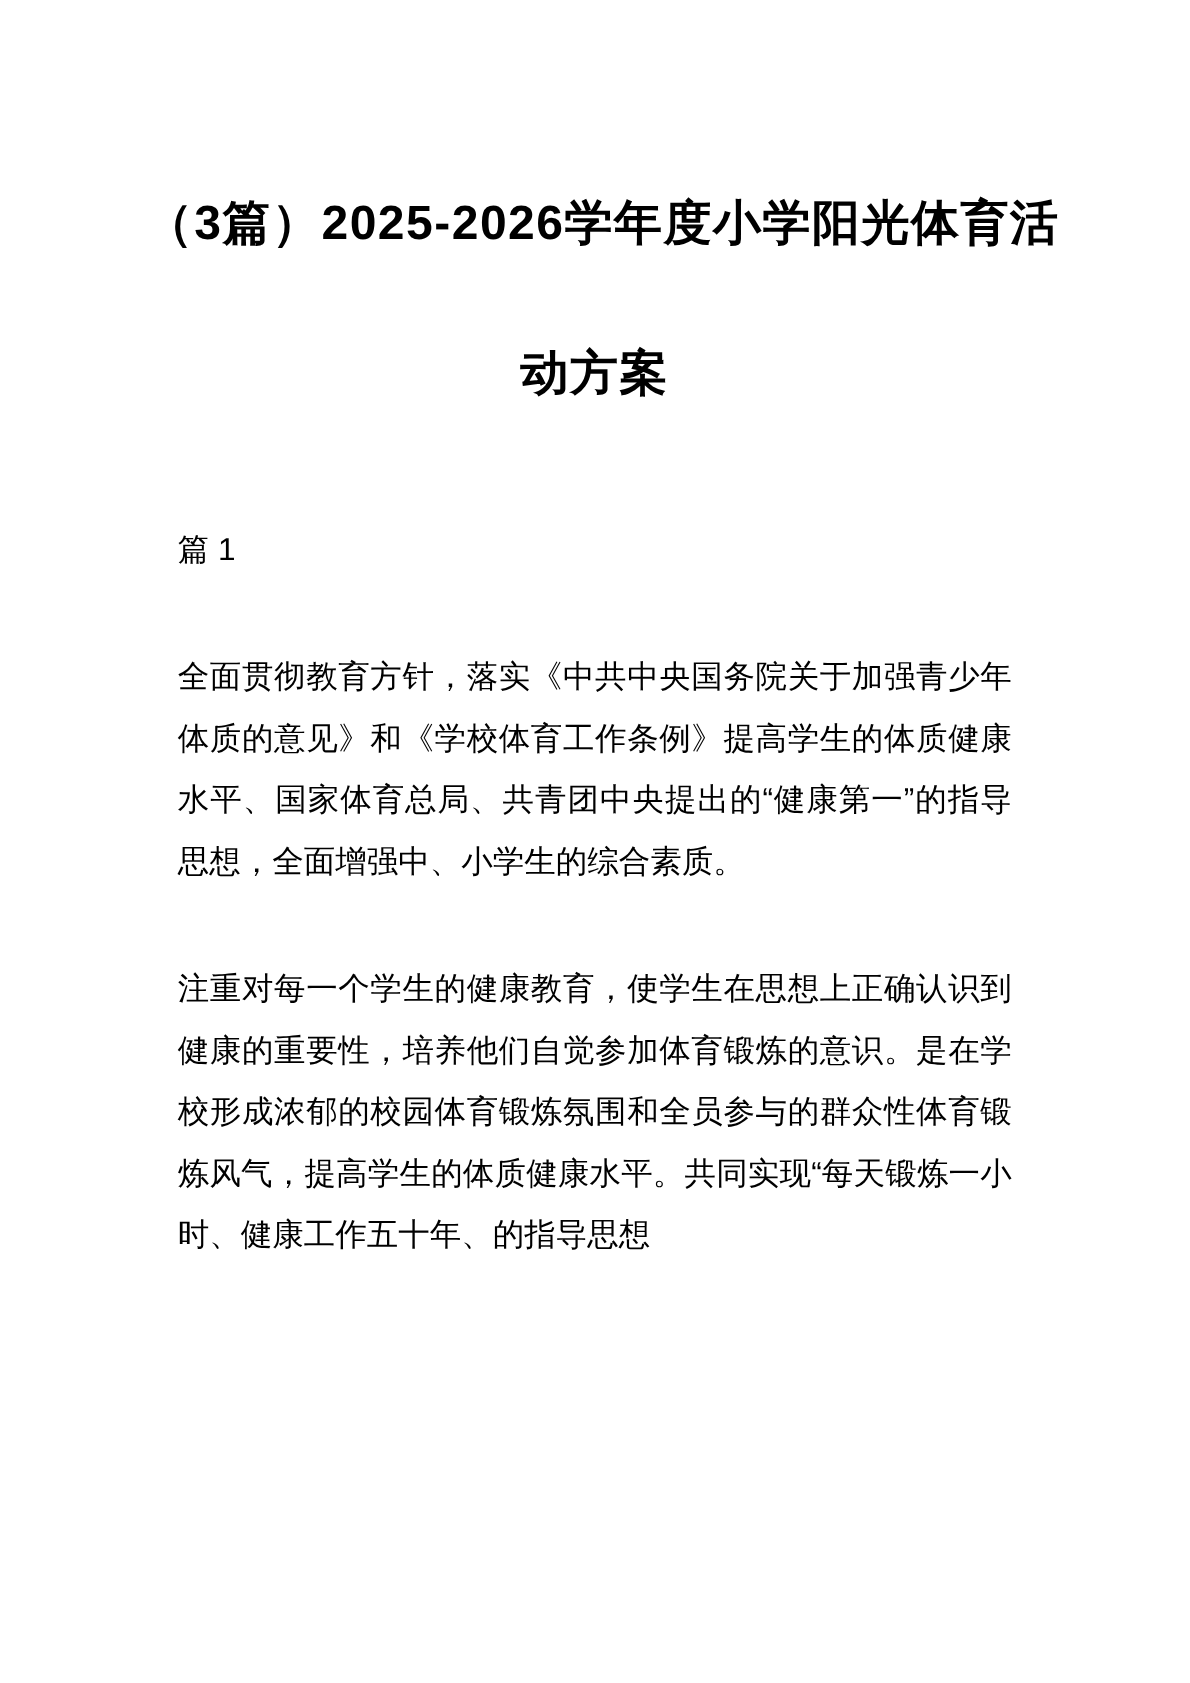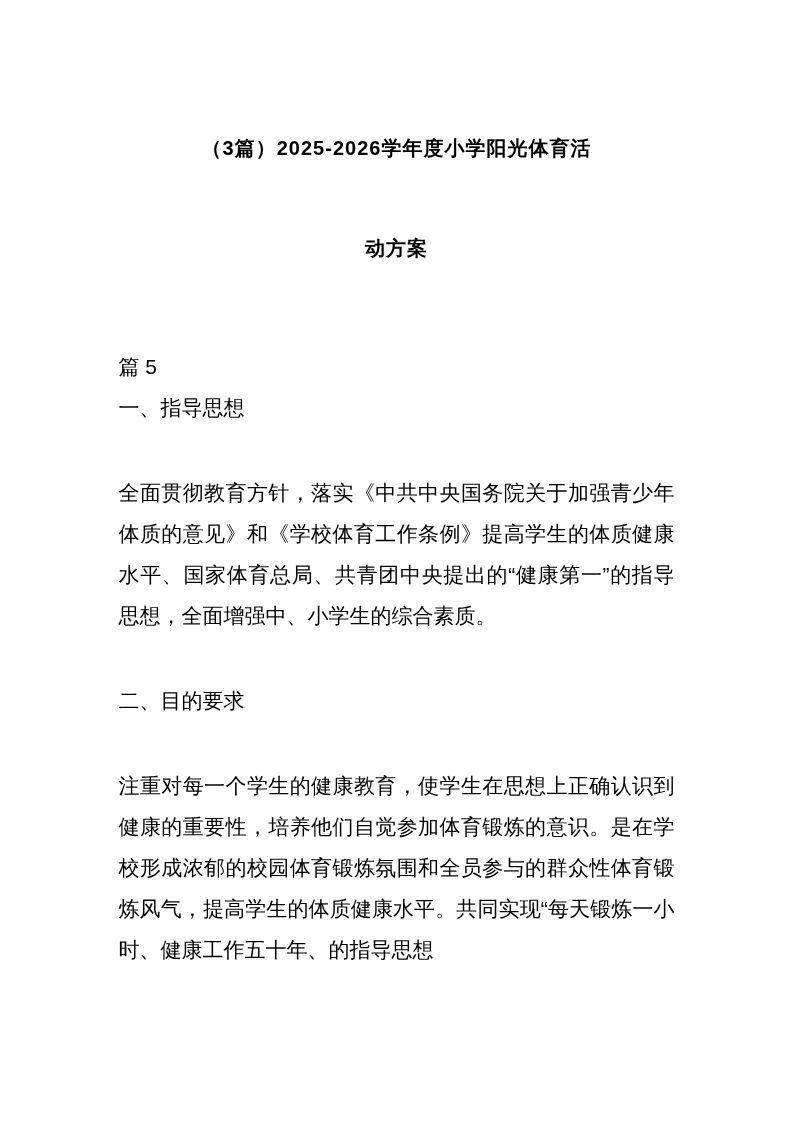--- a/index.html
+++ b/index.html
@@ -19,21 +19,21 @@
   }
   .title-block {
     padding-top: 98px;
     width: 600px;
     margin: 0 auto;
   }
   .title-line {
     height: 100px;
     line-height: 100px;
     text-align: center;
-    font-size: 20px;
+    font-size: 32px;
     font-weight: 700;
     letter-spacing: 1px;
     white-space: nowrap;
   }
   .content {
     width: 556px;
     margin: 0 auto;
     font-size: 21px;
     line-height: 41px;
   }
@@ -57,25 +57,23 @@
 
 <div class="page">
 
   <div class="title-block">
     <div class="title-line">（3篇）2025-2026学年度小学阳光体育活</div>
     <div class="title-line">动方案</div>
   </div>
 
   <div class="content">
 
-    <div class="article-label">篇 5</div>
+    <div class="article-label">篇 1</div>
 
-    <div class="section-heading">一、指导思想</div>
 
     <p class="para">全面贯彻教育方针，落实《中共中央国务院关于加强青少年体质的意见》和《学校体育工作条例》提高学生的体质健康水平、国家体育总局、共青团中央提出的“健康第一”的指导思想，全面增强中、小学生的综合素质。</p>
 
-    <div class="section-heading spaced">二、目的要求</div>
 
     <p class="para">注重对每一个学生的健康教育，使学生在思想上正确认识到健康的重要性，培养他们自觉参加体育锻炼的意识。是在学校形成浓郁的校园体育锻炼氛围和全员参与的群众性体育锻炼风气，提高学生的体质健康水平。共同实现“每天锻炼一小时、健康工作五十年、的指导思想</p>
 
   </div>
 
 </div>
 
 </body></html>

